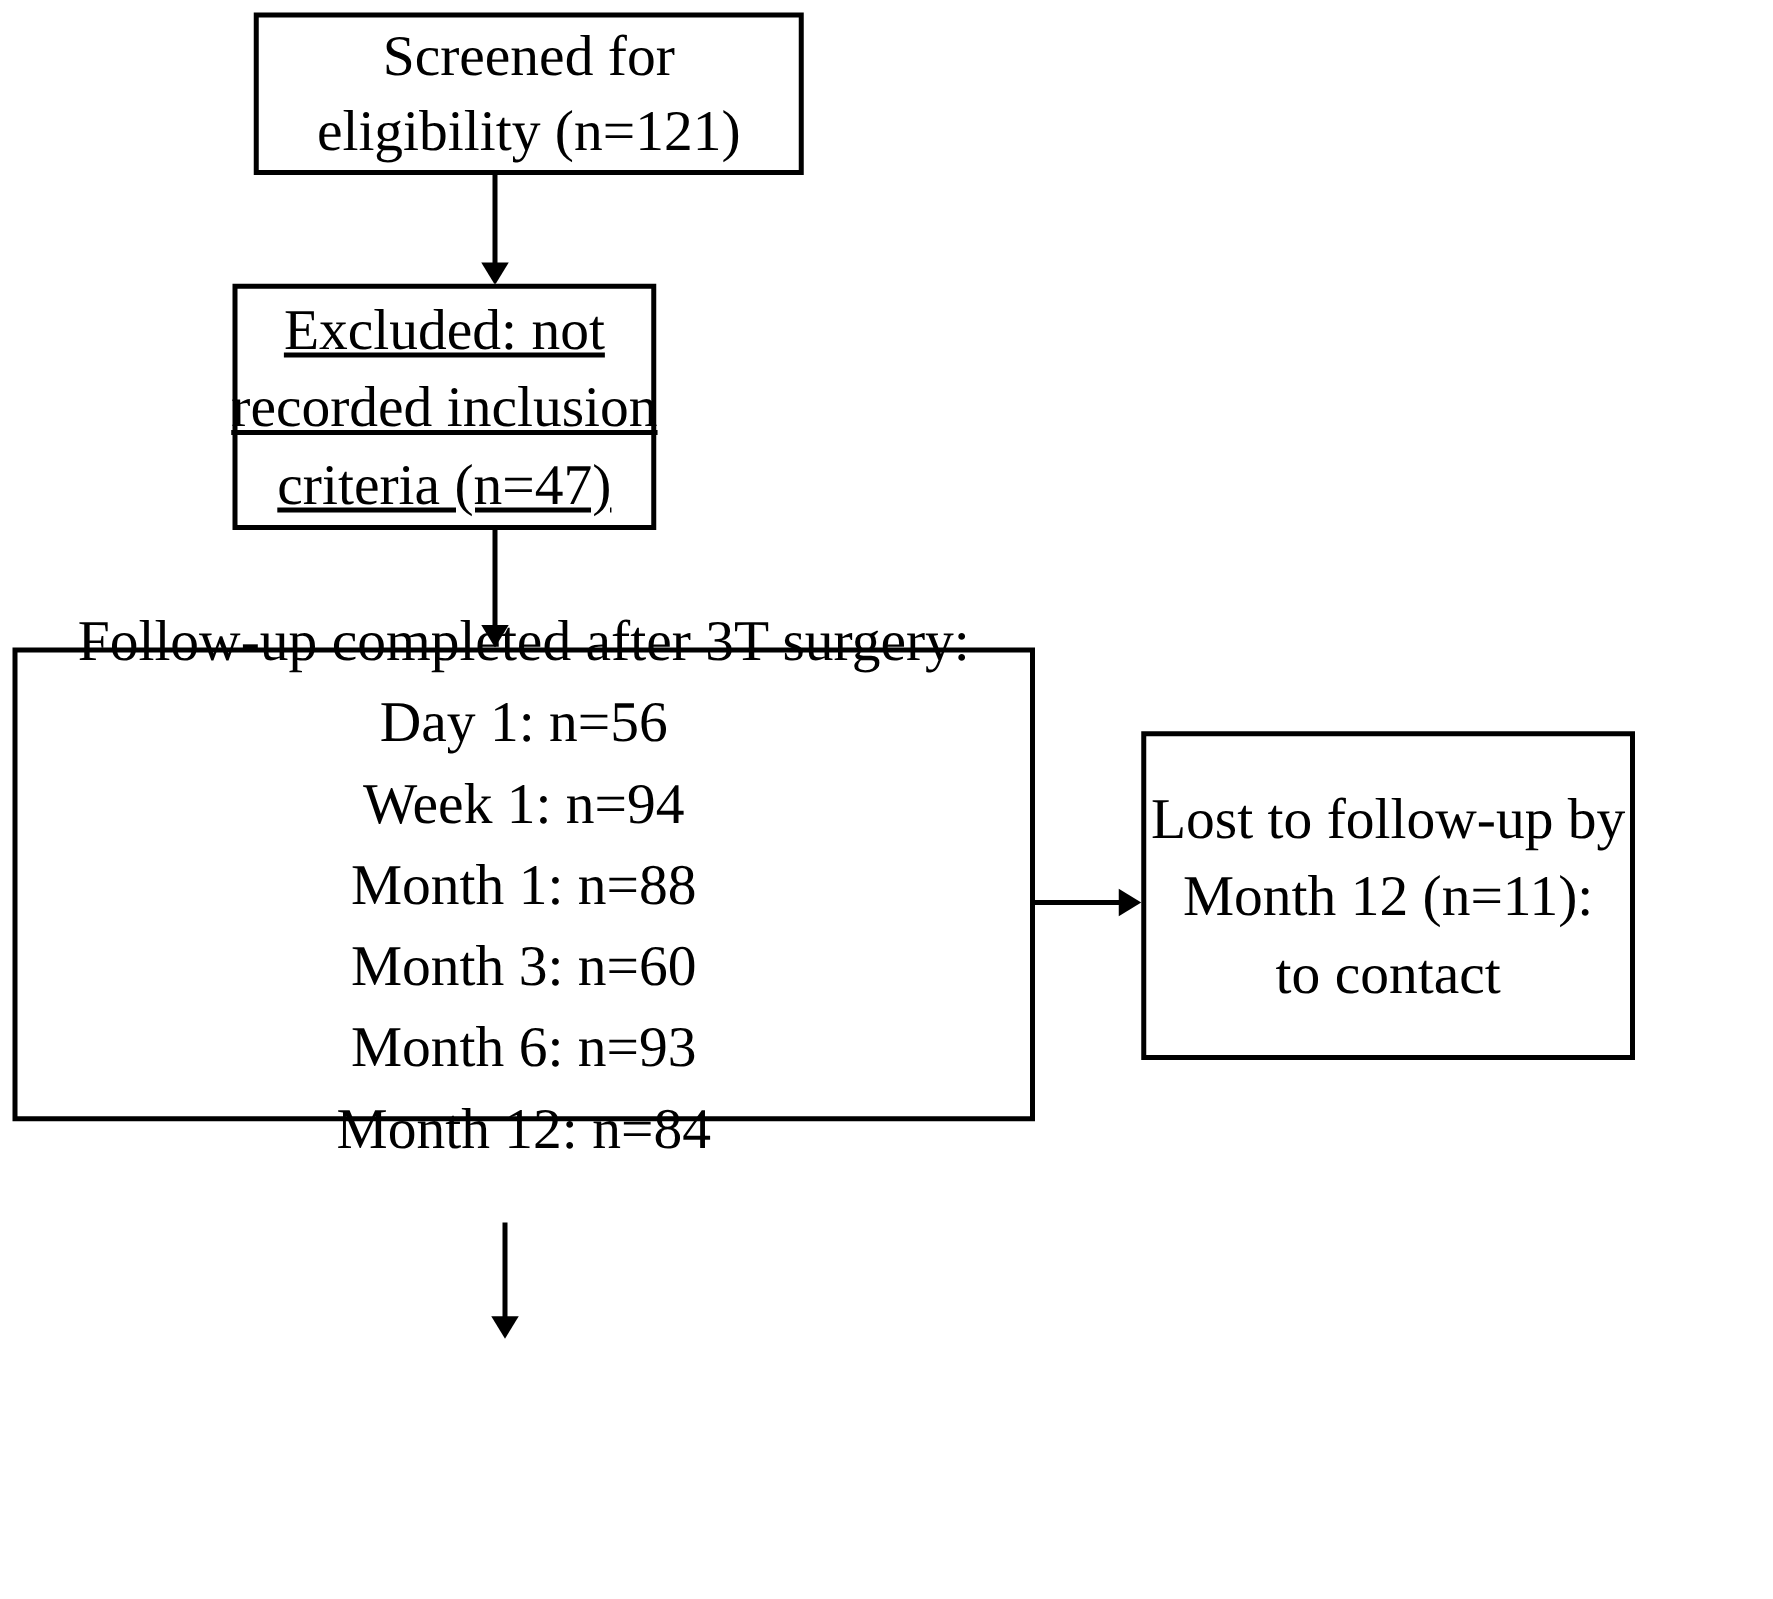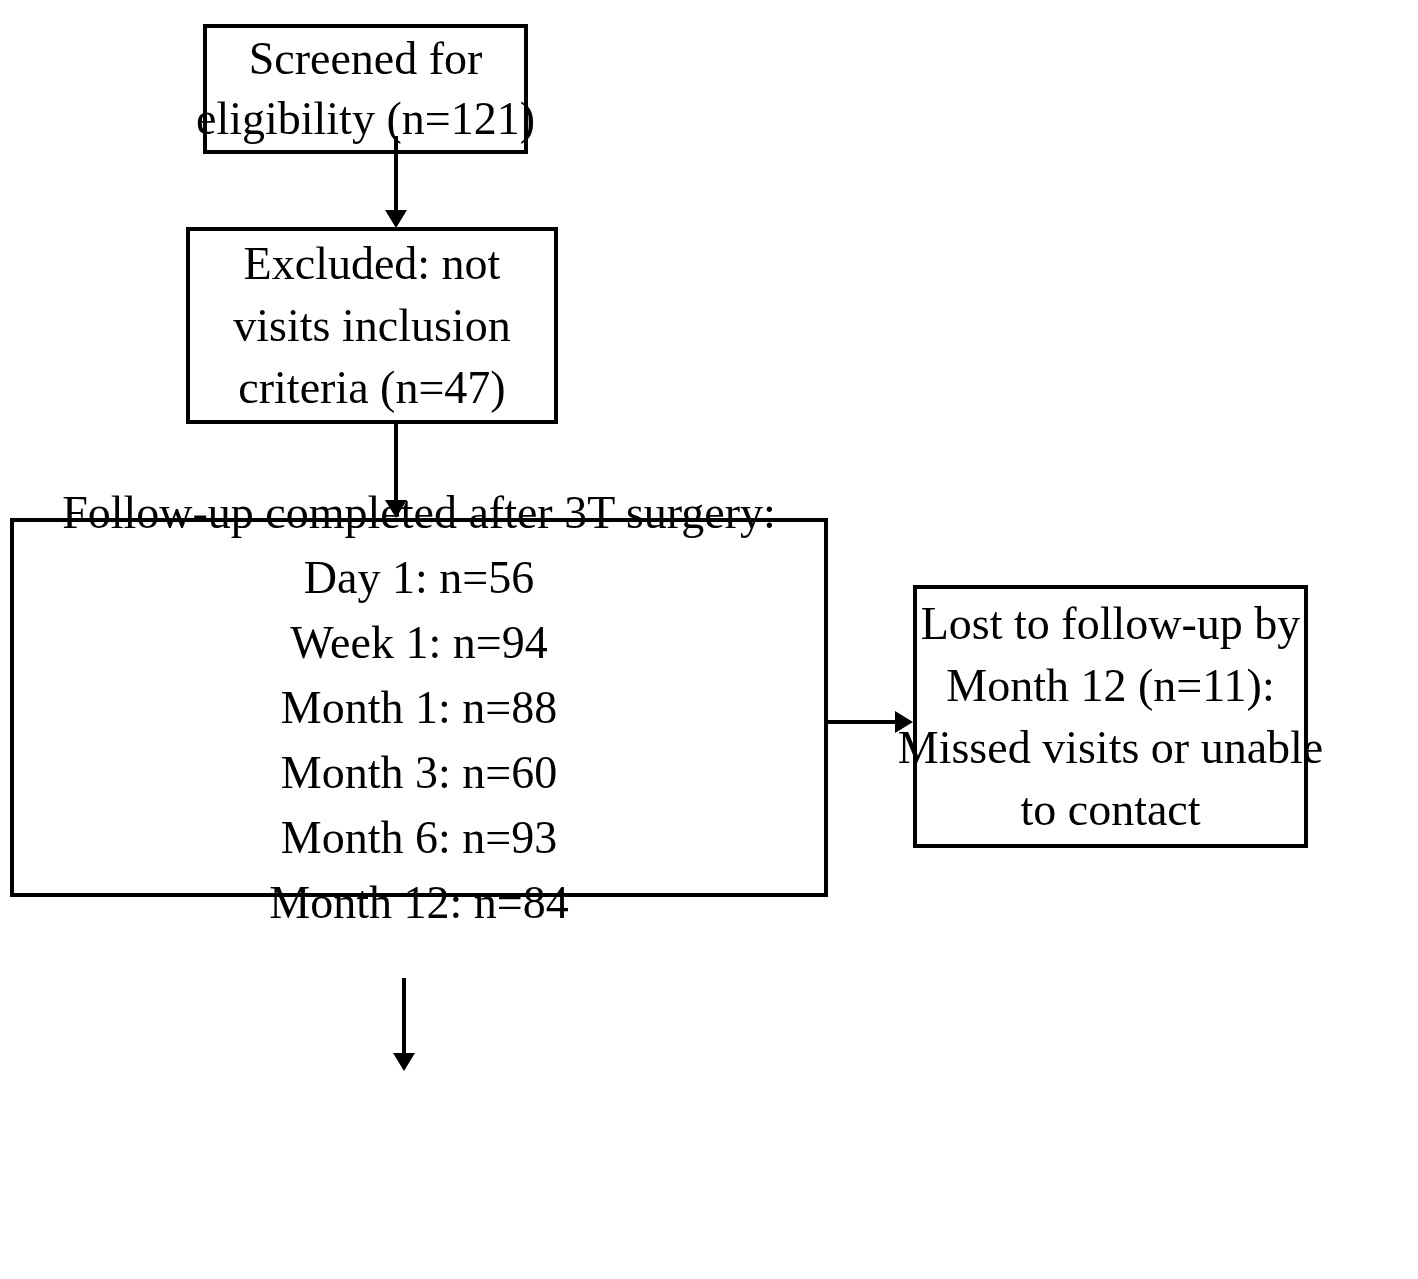--- a/index.html
+++ b/index.html
@@ -25,23 +25,23 @@
     flex-direction: column;
     justify-content: center;
     align-items: center;
     text-align: center;
   }
   .box .line {
     font-size: 46px;
     line-height: 64px;
     white-space: nowrap;
   }
-  #box-screened  { left: 203px; top: 24px;    width: 325px; height: 130px; }
+  #box-screened  { left: 203px; top: 10px;    width: 440px; height: 130px; }
   #box-screened .line  { line-height: 60px; }
-  #box-excluded  { left: 186px; top: 227px;  width: 372px; height: 197px; }
+  #box-excluded  { left: 186px; top: 227px;  width: 339px; height: 197px; text-decoration: underline; }
   #box-excluded .line  { line-height: 62px; }
   #box-followup  { left: 10px;  top: 518px;  width: 818px; height: 379px; }
   #box-followup .line  { line-height: 65px; }
   #box-lost      { left: 913px; top: 585px;  width: 395px; height: 263px; }
   #box-lost .line      { line-height: 62px; }
   #box-outcome   { left: 135px; top: 1071px; width: 582px; height: 199px; }
   #box-outcome .line   { line-height: 62px; }
 
   .stem {
     position: absolute;
@@ -82,21 +82,21 @@
   <div class="box" id="box-screened">
       <div class="line">Screened for</div>
       <div class="line">eligibility (n=121)</div>
     </div>
 
   <div class="stem" id="arrow1-stem"></div>
   <div class="head-down" id="arrow1-head"></div>
 
   <div class="box" id="box-excluded">
       <div class="line">Excluded: not</div>
-      <div class="line">visits inclusion</div>
+      <div class="line">recorded inclusion</div>
       <div class="line">criteria (n=47)</div>
     </div>
 
   <div class="stem" id="arrow2-stem"></div>
   <div class="head-down" id="arrow2-head"></div>
 
   <div class="box" id="box-followup">
       <div class="line">Follow-up completed after 3T surgery:</div>
       <div class="line">Day 1: n=56</div>
       <div class="line">Week 1: n=94</div>
@@ -105,21 +105,20 @@
       <div class="line">Month 6: n=93</div>
       <div class="line">Month 12: n=84</div>
     </div>
 
   <div class="stem" id="arrow3-stem"></div>
   <div class="head-right" id="arrow3-head"></div>
 
   <div class="box" id="box-lost">
       <div class="line">Lost to follow-up by</div>
       <div class="line">Month 12 (n=11):</div>
-      <div class="line">Missed visits or unable</div>
       <div class="line">to contact</div>
     </div>
 
   <div class="stem" id="arrow4-stem"></div>
   <div class="head-down" id="arrow4-head"></div>
 
 
 </div>
 
 </body></html>

